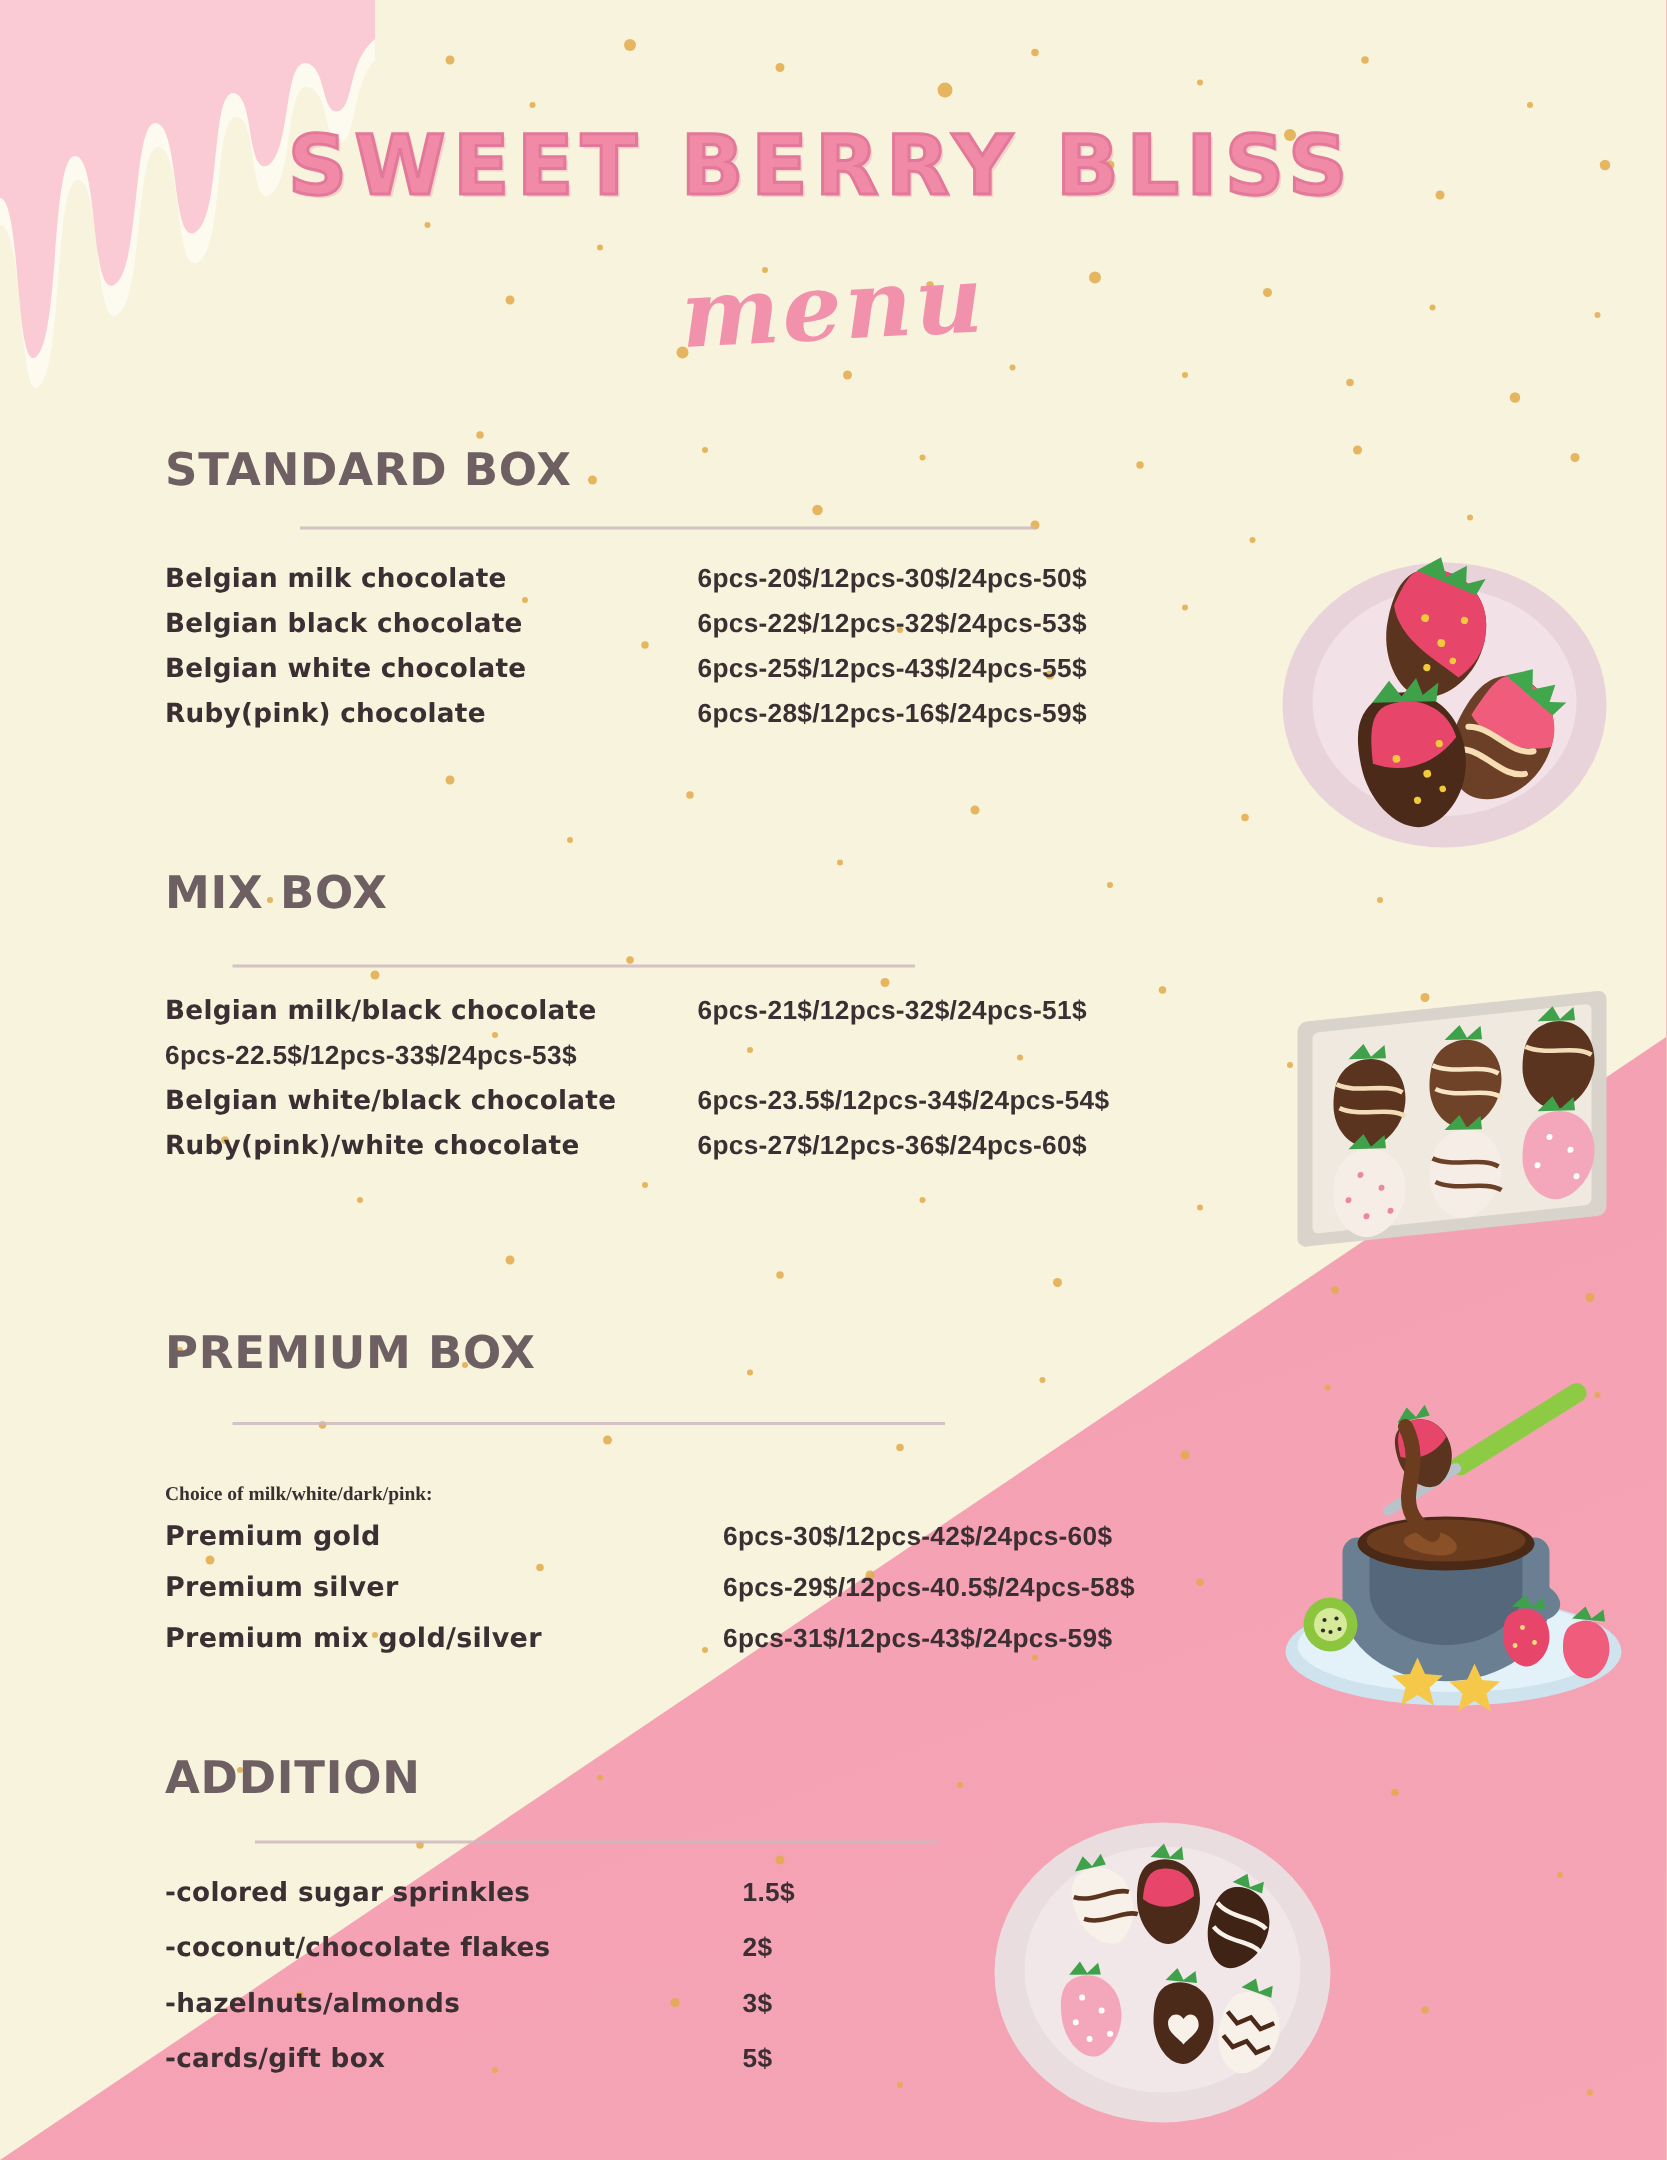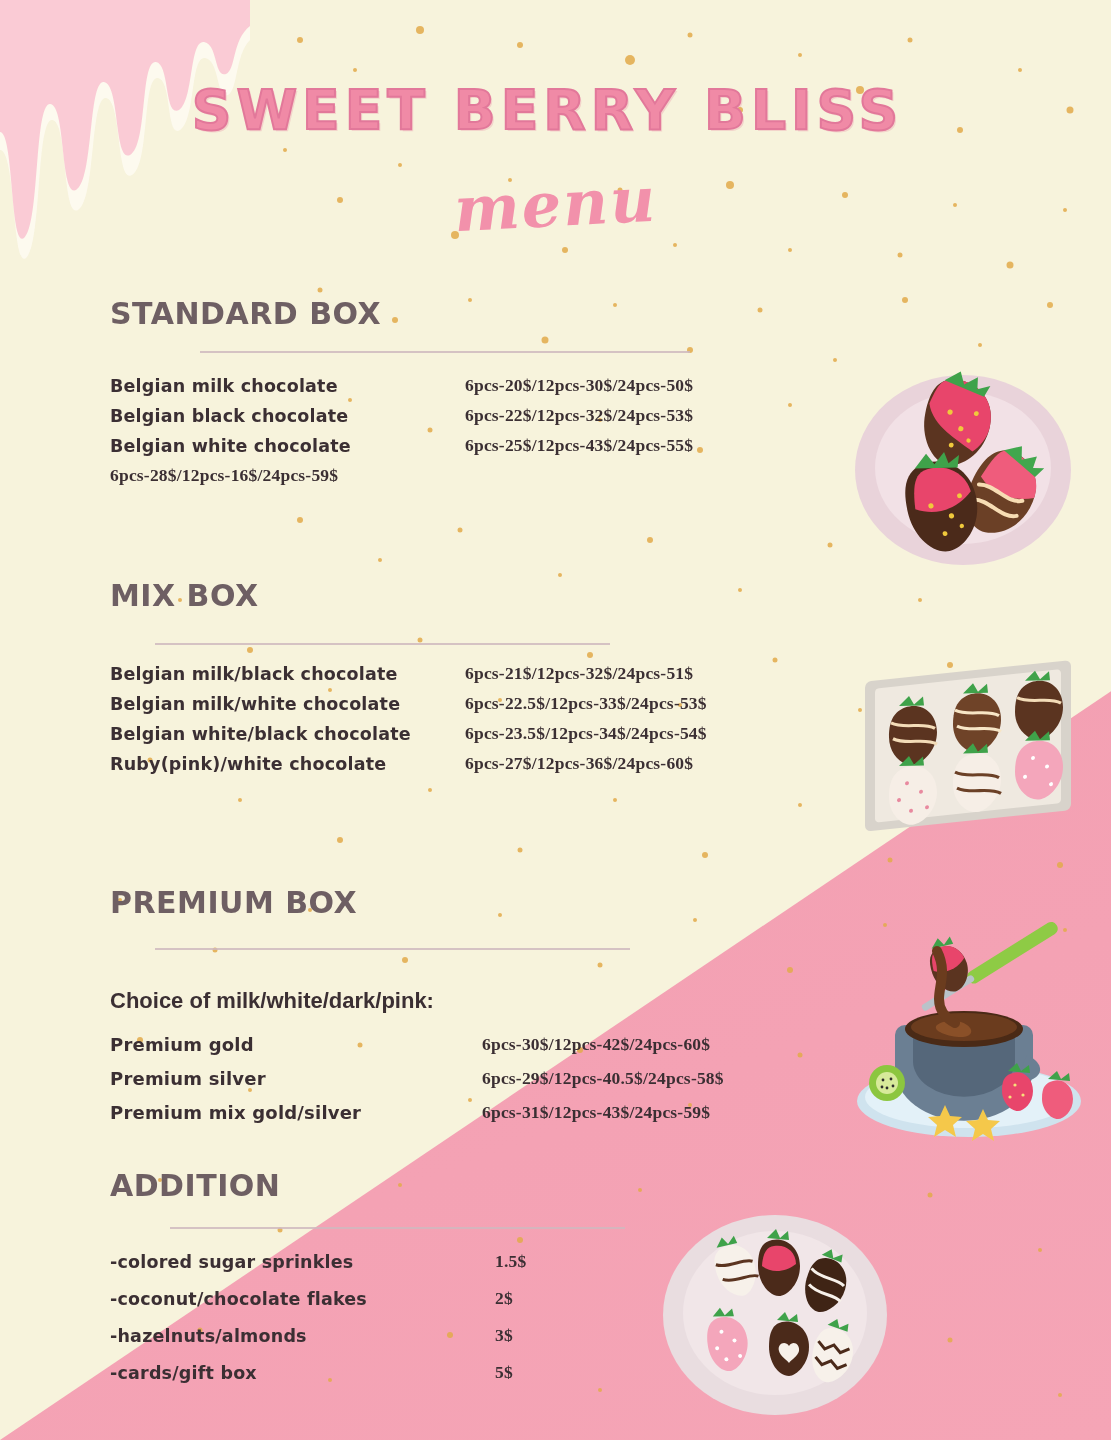--- a/index.html
+++ b/index.html
@@ -99,46 +99,46 @@
     margin-bottom: 9px;
   }
   .name {
     font-family: "DejaVu Sans", sans-serif;
     font-weight: bold;
     font-size: 17.5px;
     color: #3b2f33;
     letter-spacing: 0.2px;
   }
   .price {
-    font-family: Liberation Serif, serif;
+    font-family: Liberation Sans, sans-serif;
     font-weight: bold;
     font-size: 17.5px;
     color: #3b2f33;
     letter-spacing: 0.2px;
   }
 
   
   #sec-standard { top: 296px; width: 730px; }
   #sec-standard .rule { width: 490px; margin-left: 90px; }
   #sec-standard .name { width: 355px; }
 
   #sec-mix { top: 578px; width: 760px; }
   #sec-mix .rule { width: 455px; margin-left: 45px; margin-top: 30px; }
   #sec-mix .rows { margin-top: 18px; }
   #sec-mix .name { width: 355px; }
 
   #sec-premium { top: 885px; width: 790px; }
   #sec-premium .rule { width: 475px; margin-left: 45px; margin-top: 28px; }
   #sec-premium .rows { margin-top: 38px; }
   #sec-premium .choice {
-    font-family: Liberation Sans, sans-serif;
+    font-family: Liberation Serif, serif;
     font-weight: bold;
-    font-size: 22px;
+    font-size: 13px;
     color: #3b2f33;
-    margin-bottom: 20px;
+    margin-bottom: 10px;
   }
   #sec-premium .name { width: 372px; font-size: 18px; }
   #sec-premium .row { margin-bottom: 13px; }
 
   #sec-addition { top: 1168px; width: 560px; }
   #sec-addition .rule { width: 455px; margin-left: 60px; margin-top: 24px; }
   #sec-addition .rows { }
   #sec-addition .name { width: 385px; font-weight: bold; }
   #sec-addition .row { margin-bottom: 16px; }
 
@@ -301,35 +301,35 @@
       </div>
       <div class="row">
         <span class="name">Belgian black chocolate</span>
         <span class="price">6pcs-22$/12pcs-32$/24pcs-53$</span>
       </div>
       <div class="row">
         <span class="name">Belgian white chocolate</span>
         <span class="price">6pcs-25$/12pcs-43$/24pcs-55$</span>
       </div>
       <div class="row">
+        <span class="name">Ruby(pink) chocolate</span>
         <span class="price">6pcs-28$/12pcs-16$/24pcs-59$</span>
       </div>
     </div>
   </div>
 
   <div class="section" id="sec-mix">
     <div class="section-title">MIX BOX</div>
     <div class="rule"></div>
     <div class="rows">
       <div class="row">
         <span class="name">Belgian milk/black chocolate</span>
         <span class="price">6pcs-21$/12pcs-32$/24pcs-51$</span>
       </div>
       <div class="row">
-        <span class="name">Belgian milk/white chocolate</span>
         <span class="price">6pcs-22.5$/12pcs-33$/24pcs-53$</span>
       </div>
       <div class="row">
         <span class="name">Belgian white/black chocolate</span>
         <span class="price">6pcs-23.5$/12pcs-34$/24pcs-54$</span>
       </div>
       <div class="row">
         <span class="name">Ruby(pink)/white chocolate</span>
         <span class="price">6pcs-27$/12pcs-36$/24pcs-60$</span>
       </div>

